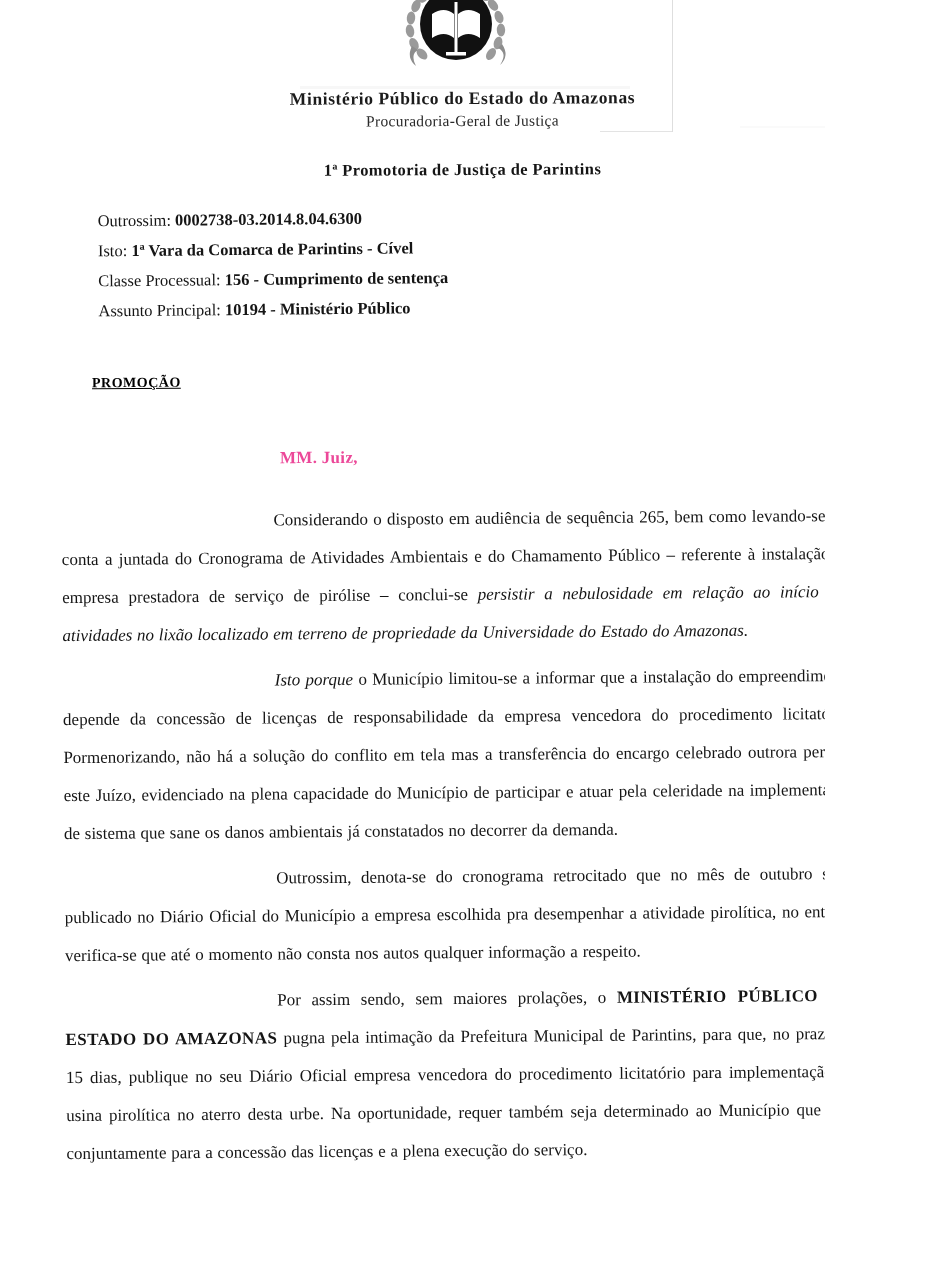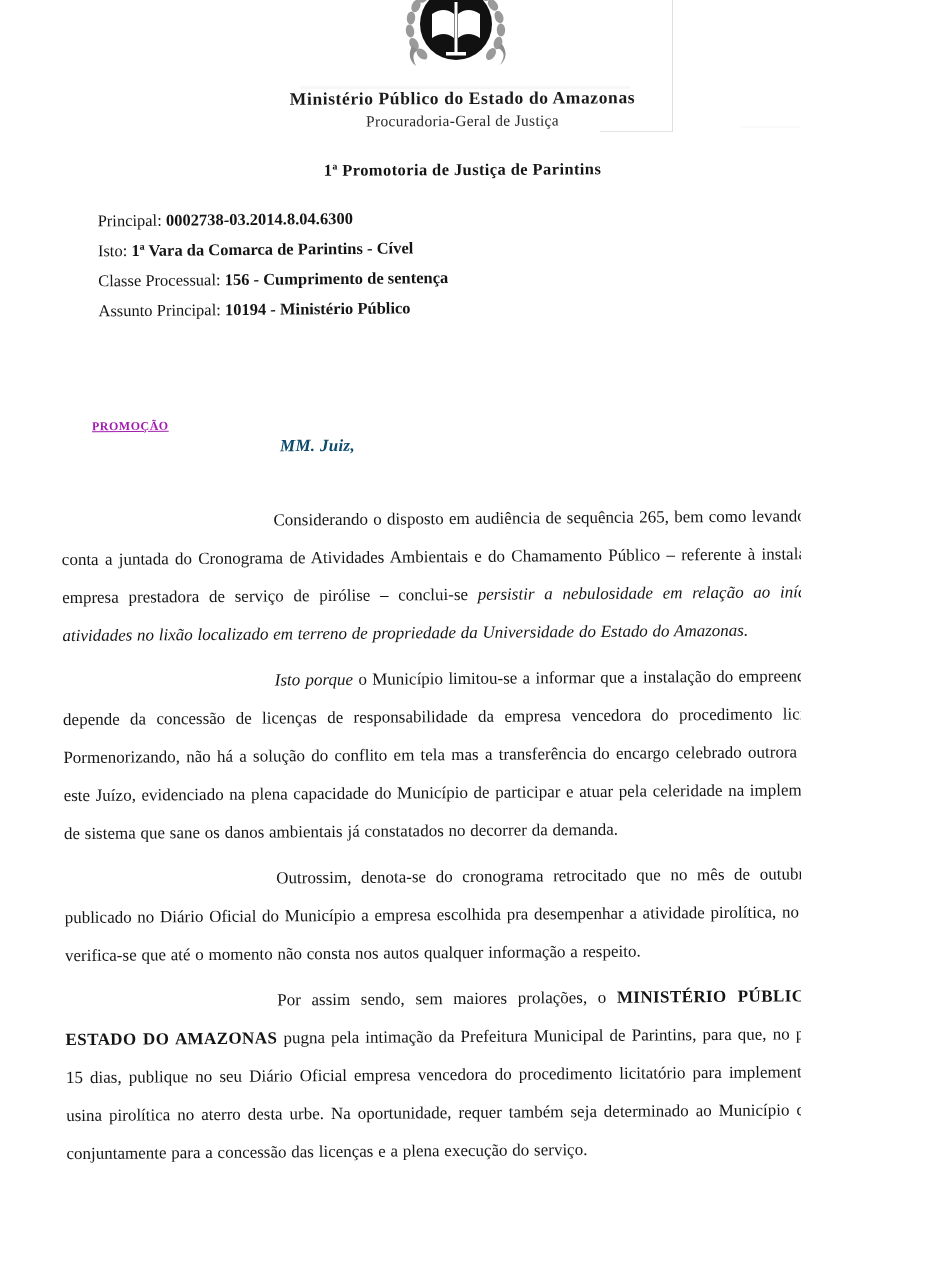--- a/index.html
+++ b/index.html
@@ -9,20 +9,21 @@
     background: #ffffff;
   }
   .page {
     position: relative;
     width: 801px;
     height: 1280px;
     background: #ffffff;
     overflow: hidden;
     font-family: "Liberation Serif", "DejaVu Serif", serif;
     color: #141414;
+    padding-left: 24px;
     -webkit-font-smoothing: none;
   }
 
   
   .scan-line-vert {
     position: absolute;
     left: 672px;
     top: 0;
     width: 1px;
     height: 132px;
@@ -108,39 +109,37 @@
     color: #151515;
   }
   .meta-row .lbl { font-weight: normal; }
   .meta-row .val { font-weight: bold; }
 
   
   .section-title {
     position: absolute;
     left: 92px;
     top: 375px;
-    font-size: 12px;
+    font-size: 14px;
     font-weight: bold;
     text-decoration: underline;
     letter-spacing: 0.5px;
-    color: #a21caf;
+    color: #000000;
     transform: rotate(-0.35deg);
-    margin-top: 44px;
   }
 
   .salutation {
     position: absolute;
     left: 280px;
-    top: 436px;
+    top: 448px;
     font-size: 17px;
     font-weight: bold;
     letter-spacing: 0.3px;
-    color: #0c4a6e;
+    color: #ec4899;
     transform: rotate(-0.3deg);
-    font-style: italic;
   }
 
   
   .body-text {
     position: absolute;
     left: 64px;
     top: 500px;
     width: 790px;
     transform: rotate(-0.45deg);
   }
@@ -210,21 +209,21 @@
 
   <div class="org-header">
     <span class="org-name">Ministério Público do Estado do Amazonas</span>
     <span class="org-sub">Procuradoria-Geral de Justiça</span>
   </div>
 
   <div class="promotoria">1ª Promotoria de Justiça de Parintins</div>
 
   <div class="meta">
     <div class="meta-row">
-      <span class="lbl">Principal: </span><span class="val">0002738-03.2014.8.04.6300</span>
+      <span class="lbl">Outrossim: </span><span class="val">0002738-03.2014.8.04.6300</span>
     </div>
     <div class="meta-row">
       <span class="lbl">Isto: </span><span class="val">1ª Vara da Comarca de Parintins - Cível</span>
     </div>
     <div class="meta-row">
       <span class="lbl">Classe Processual: </span><span class="val">156 - Cumprimento de sentença</span>
     </div>
     <div class="meta-row">
       <span class="lbl">Assunto Principal: </span><span class="val">10194 - Ministério Público</span>
     </div>

